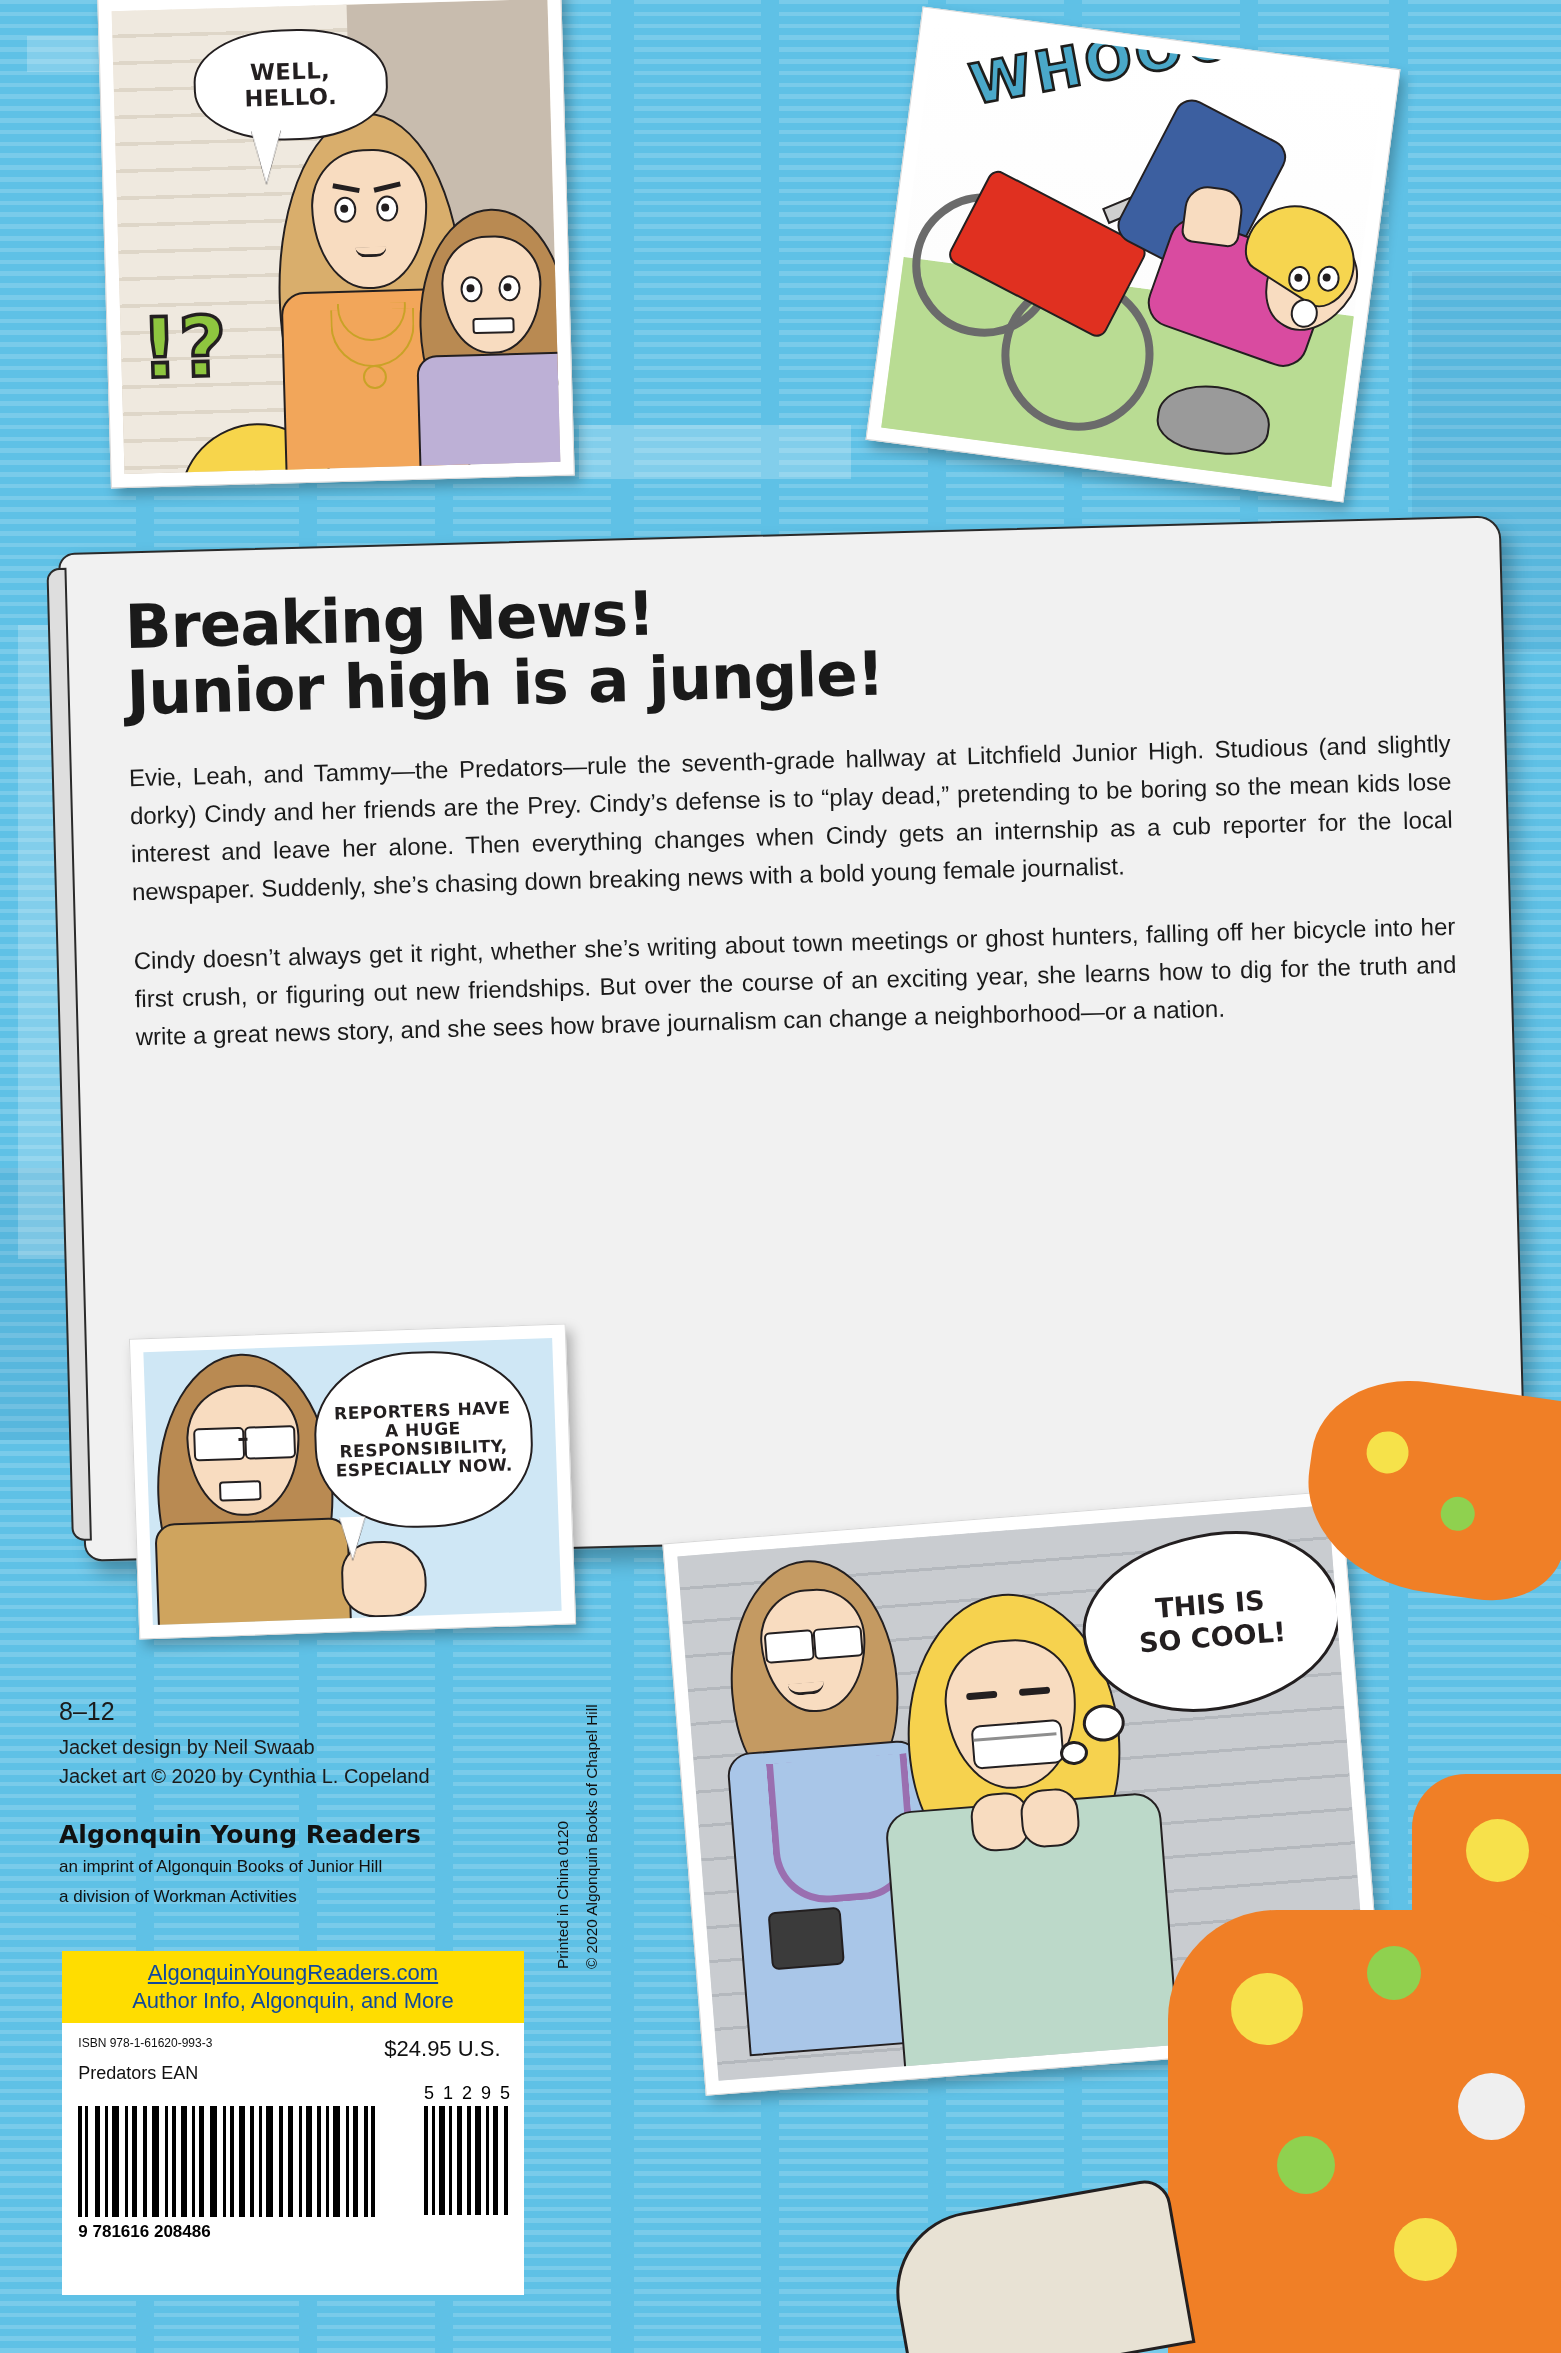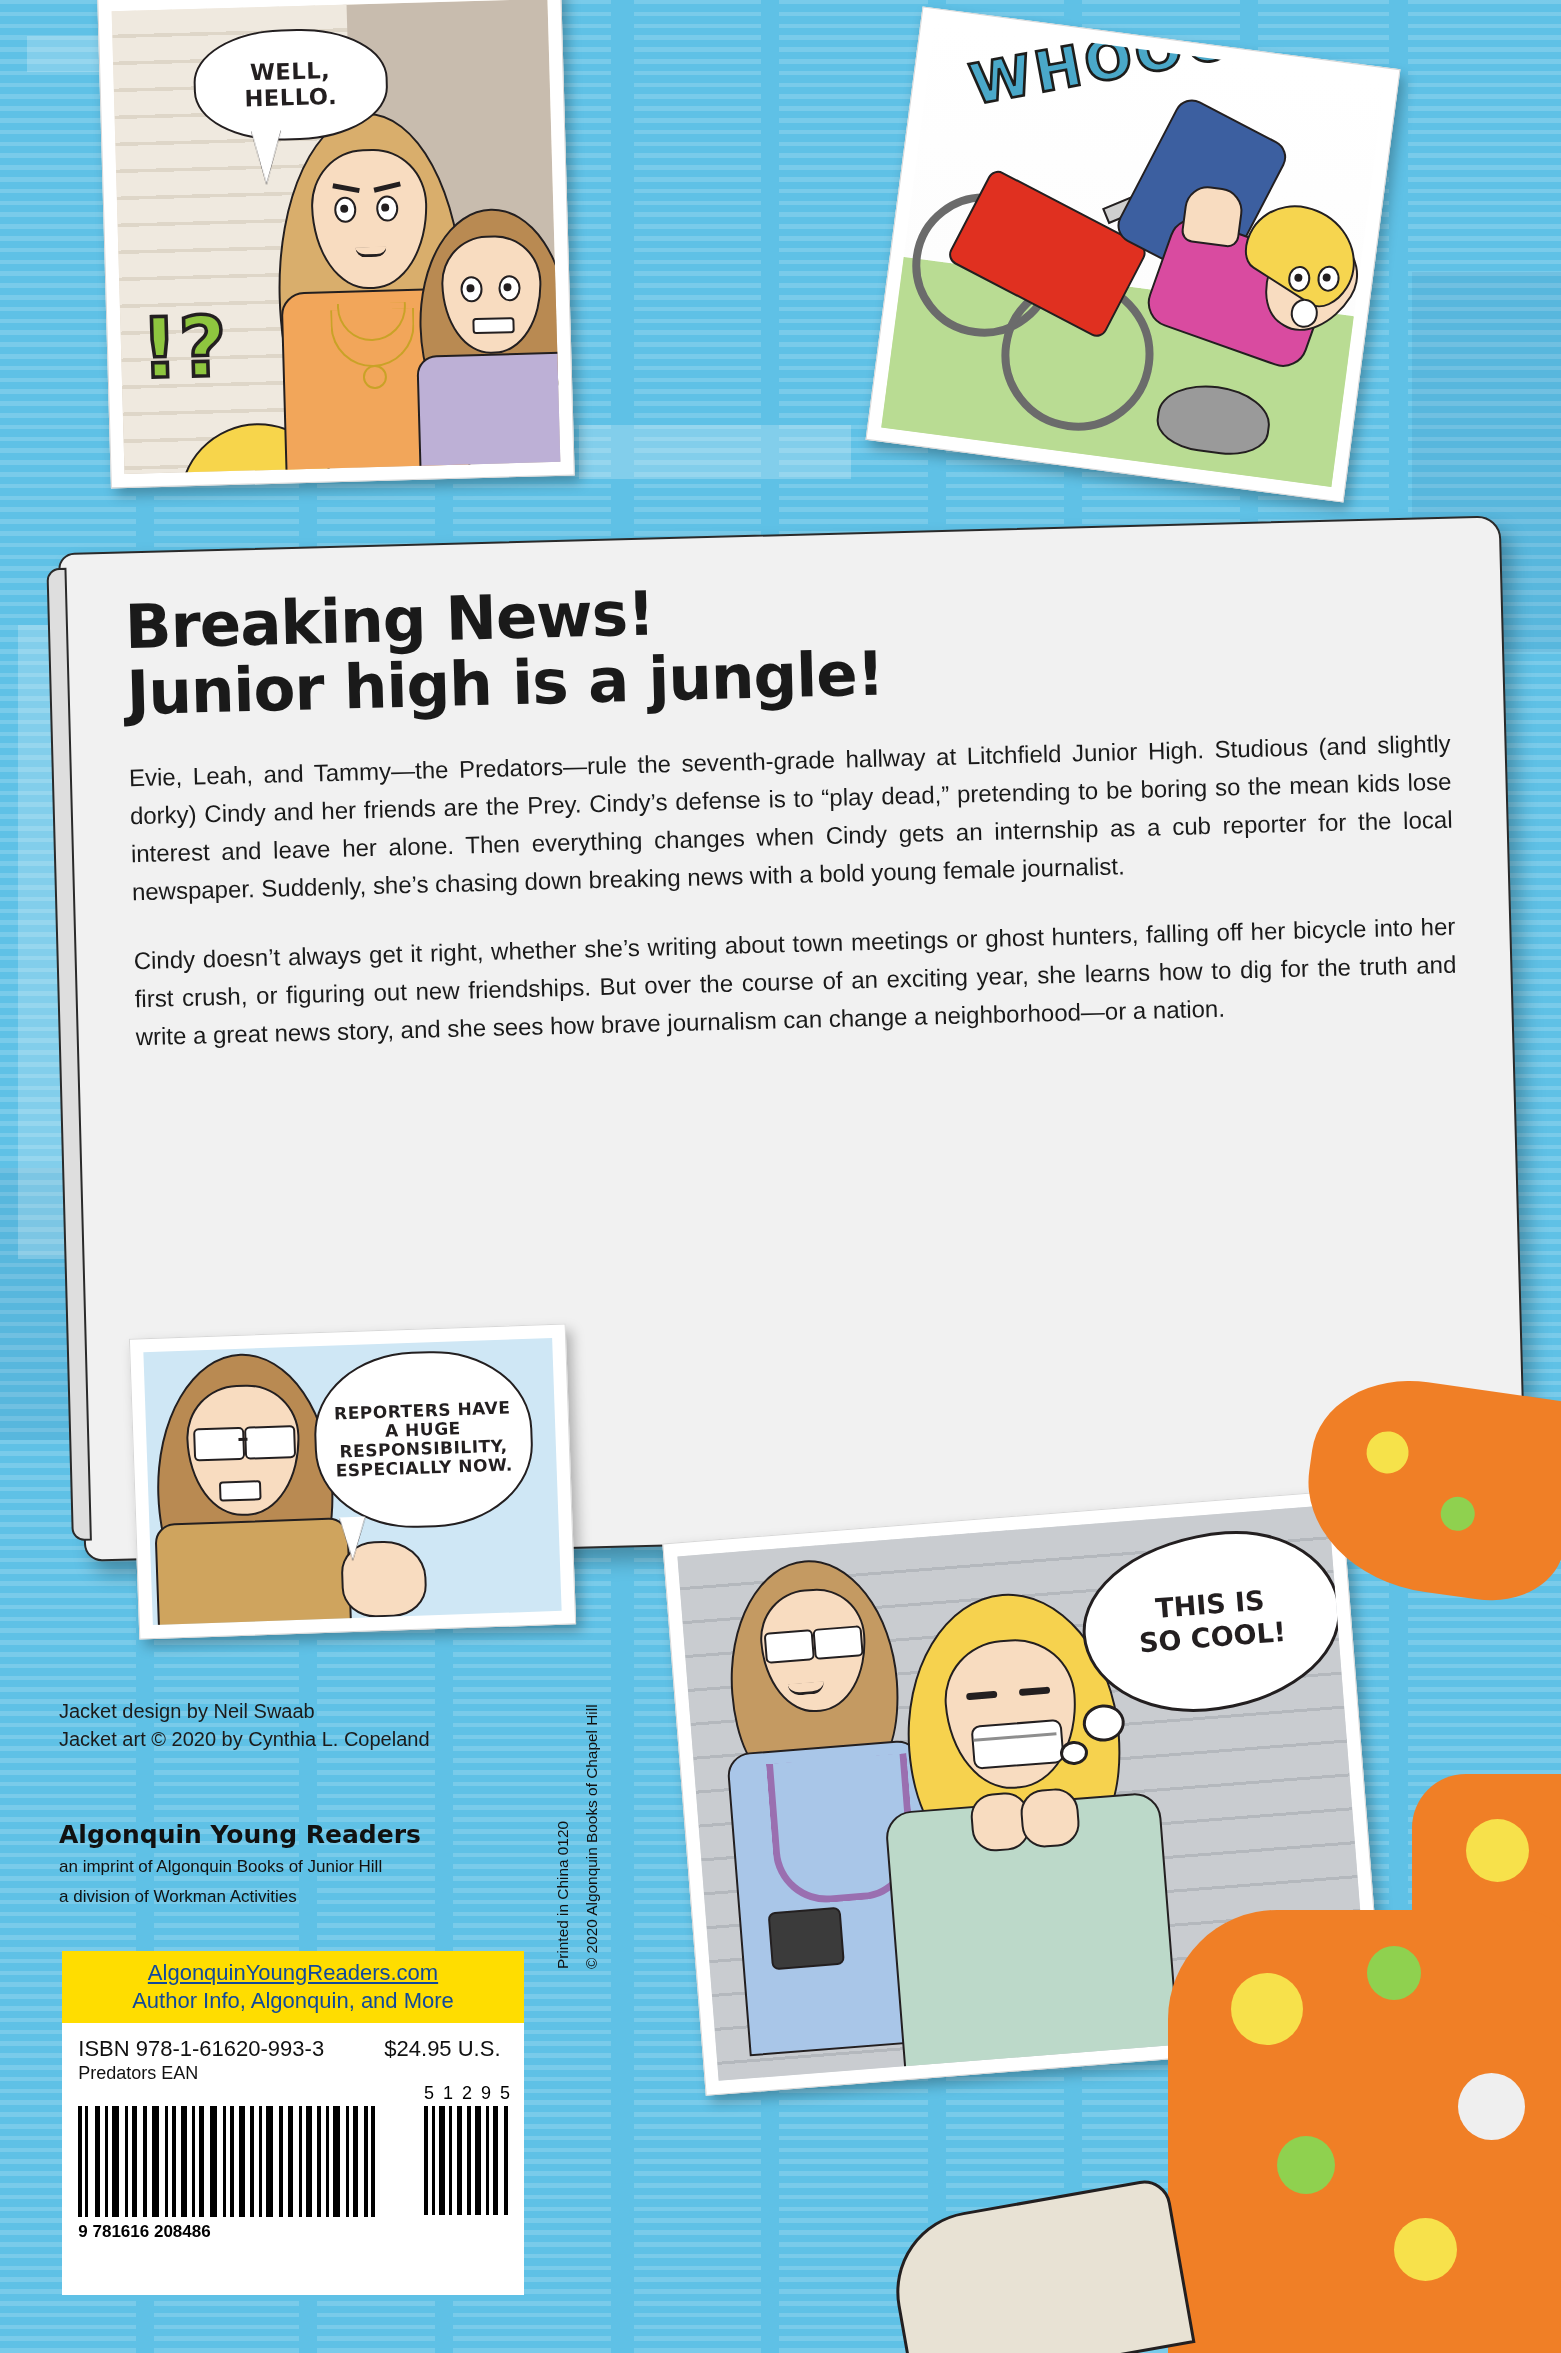--- a/index.html
+++ b/index.html
@@ -90,21 +90,21 @@
   .imprint{position:absolute;left:59px;top:1820px;width:543px;}
   .imprint-name{font-family:"DejaVu Sans",sans-serif;font-weight:700;font-size:25px;color:#111;}
   .imprint-sub{font-size:17px;line-height:1.5;color:#111;margin-top:4.5px;}
 
   
   .promo{position:absolute;left:62px;top:1951px;width:462px;height:72px;background:#ffdd00;
      display:flex;flex-direction:column;align-items:center;justify-content:center;}
   .promo .l1{color:#10499b;font-size:22px;text-decoration:underline;}
   .promo .l2{color:#10499b;font-size:22px;margin-top:2.7px;}
   .isbnbox{position:absolute;left:62px;top:2023px;width:462px;height:272px;background:#fff;}
-  .isbn-t{position:absolute;left:16.3px;top:12.7px;font-size:22px;color:#111;}
+  .isbn-t{position:absolute;left:16.3px;top:12.7px;font-size:12px;color:#111;}
   .isbn-t2{position:absolute;left:16.3px;top:40px;font-size:18px;color:#111;}
   .price{position:absolute;right:23.5px;top:12.7px;font-size:22px;color:#111;}
   .barcode{position:absolute;left:16.3px;top:83px;width:299px;height:136px;font-weight:bold;}
   .barcode2{position:absolute;left:362px;top:83px;width:89px;height:109px;}
   .bar{position:absolute;top:0;bottom:25px;background:#000;}
   .bar2{position:absolute;top:0;bottom:0;background:#000;}
   .bc-digits{position:absolute;left:0;right:0;bottom:0;font-size:17px;color:#000;
      display:flex;justify-content:space-between;font-family:"Liberation Sans",sans-serif;}
   .ean5{position:absolute;left:362px;top:60px;font-size:18px;letter-spacing:9px;color:#000;}
   .sidetxt{position:absolute;left:554px;top:1969px;transform:rotate(-90deg);transform-origin:left top;
@@ -306,20 +306,21 @@
   <div class="flower" style="left:199px;top:36px;width:54px;height:54px;background:#8fd14f;"></div>
   <div class="flower" style="left:290px;top:163px;width:67px;height:67px;background:#efefef;"></div>
   <div class="flower" style="left:109px;top:226px;width:58px;height:58px;background:#8fd14f;"></div>
   <div class="flower" style="left:226px;top:308px;width:63px;height:63px;background:#f7e14b;"></div>
 </div>
 
 <div style="position:absolute;left:896px;top:2200px;width:281px;height:163px;background:#e8e2d4;
             border:3.6px solid #231f20;border-radius:81px 27px 0 0;transform:rotate(-10deg);"></div>
 
 <div class="credits">
+  <div class="age">8–12</div>
   <div class="cred-line">Jacket design by Neil Swaab</div>
   <div class="cred-line">Jacket art © 2020 by Cynthia L. Copeland</div>
 </div>
 
 <div class="imprint">
   <div class="imprint-name">Algonquin Young Readers</div>
   <div class="imprint-sub">an imprint of Algonquin Books of Junior Hill</div>
   <div class="imprint-sub">a division of Workman Activities</div>
 </div>
 

